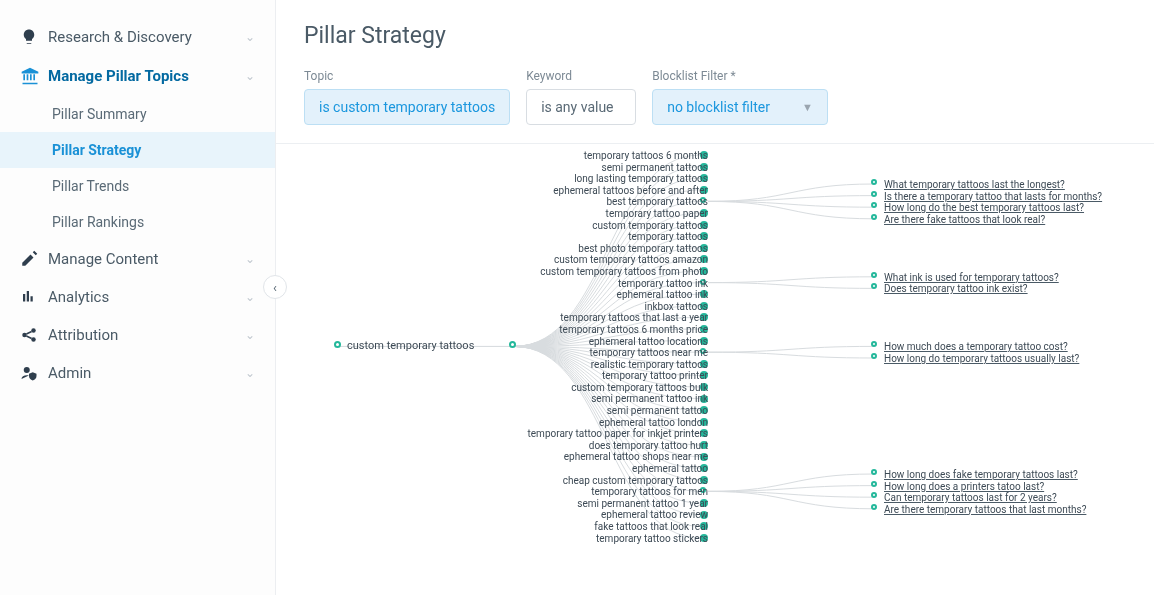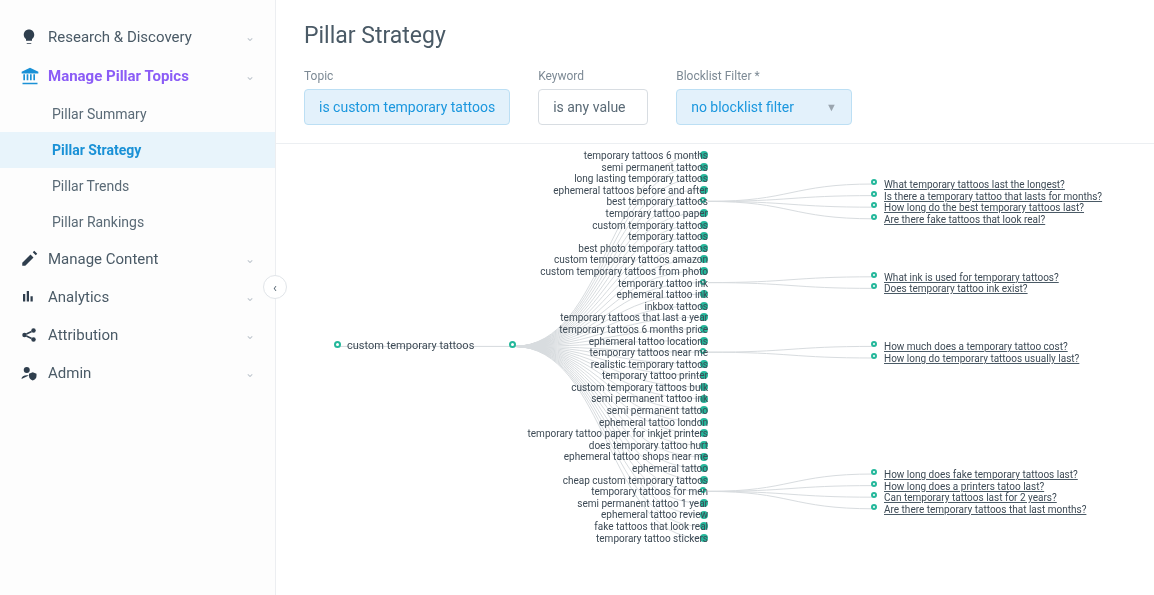--- a/index.html
+++ b/index.html
@@ -37,21 +37,21 @@
 .nav-item .label {
   flex: 1;
 }
 .nav-item.sub {
   padding-left: 52px;
   font-size: 14px;
   color: #5a6a76;
 }
 .nav-item.bold .label {
   font-weight: 700;
-  color: #8b5cf6;
+  color: #0369a1;
 }
 .nav-item.active {
   background: #e8f4fb;
   color: #1a91d6;
 }
 .nav-item.active .label {
   color: #1a91d6;
   font-weight: 700;
 }
 .chev {
@@ -81,21 +81,21 @@
   position: relative;
 }
 h1.page-title {
   font-size: 23px;
   font-weight: 400;
   color: #4a5a66;
   margin-bottom: 20px;
 }
 .filters {
   display: flex;
-  gap: 28px;
+  gap: 16px;
   margin-bottom: 18px;
 }
 .filter { display: flex; flex-direction: column; }
 .filter-label {
   font-size: 12px;
   color: #7d8a95;
   margin-bottom: 6px;
 }
 .filter-box {
   border: 1px solid #d8dde2;

